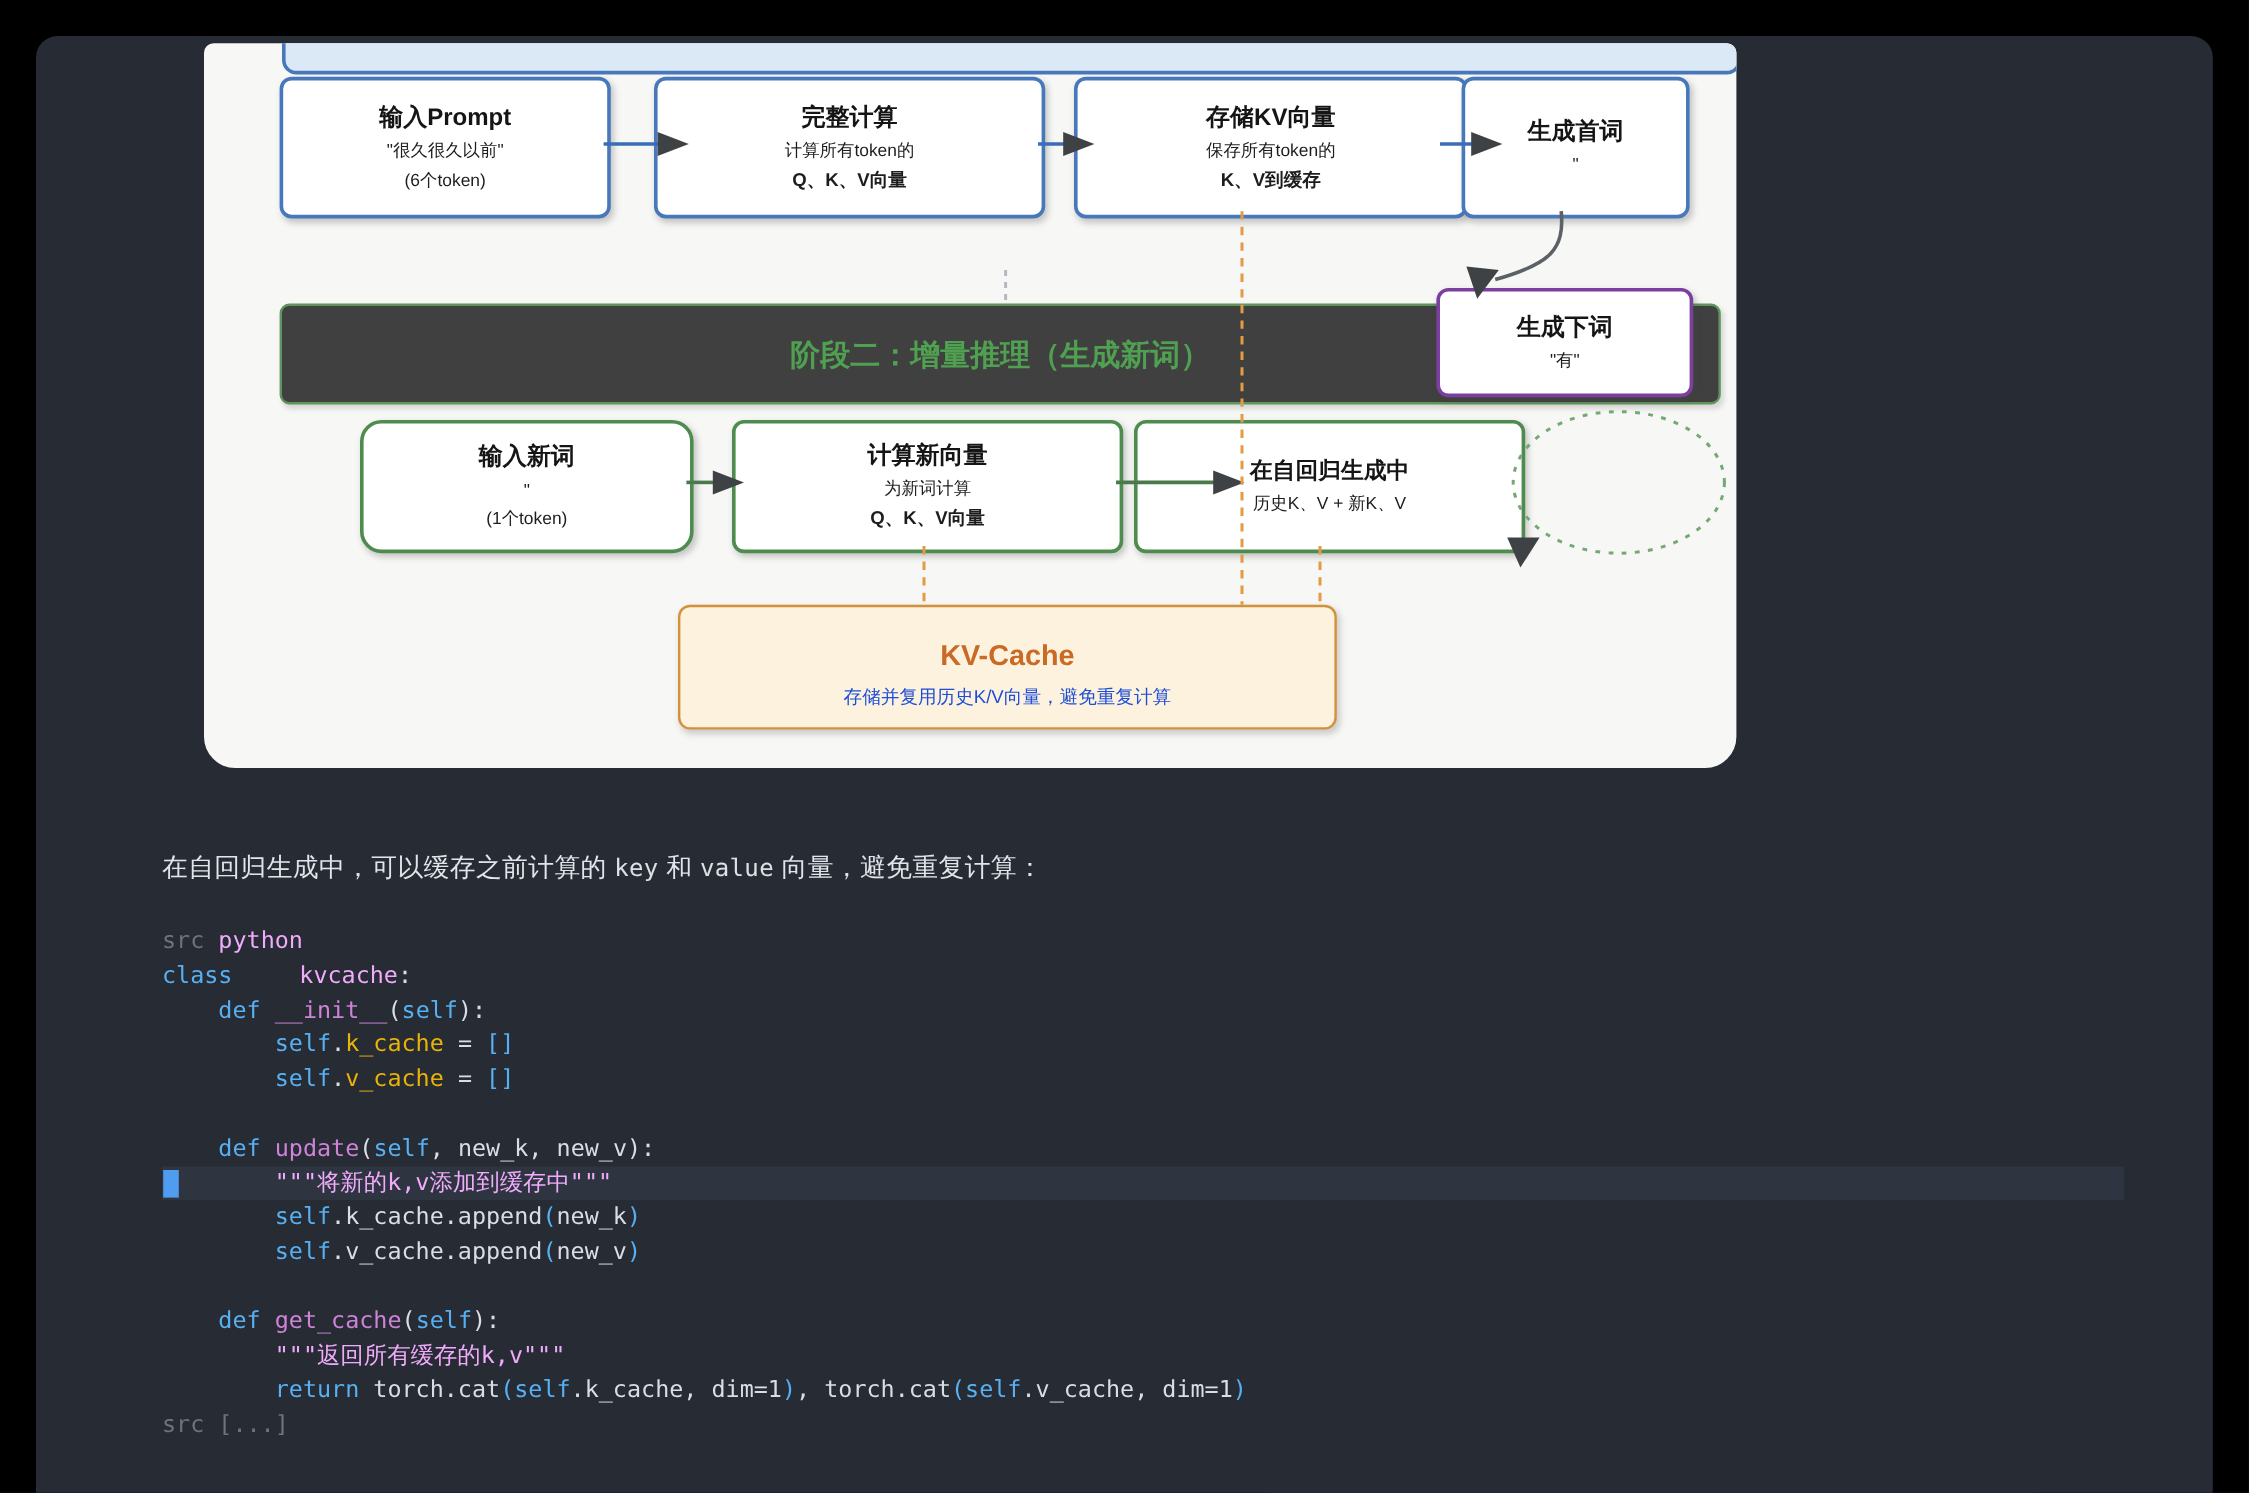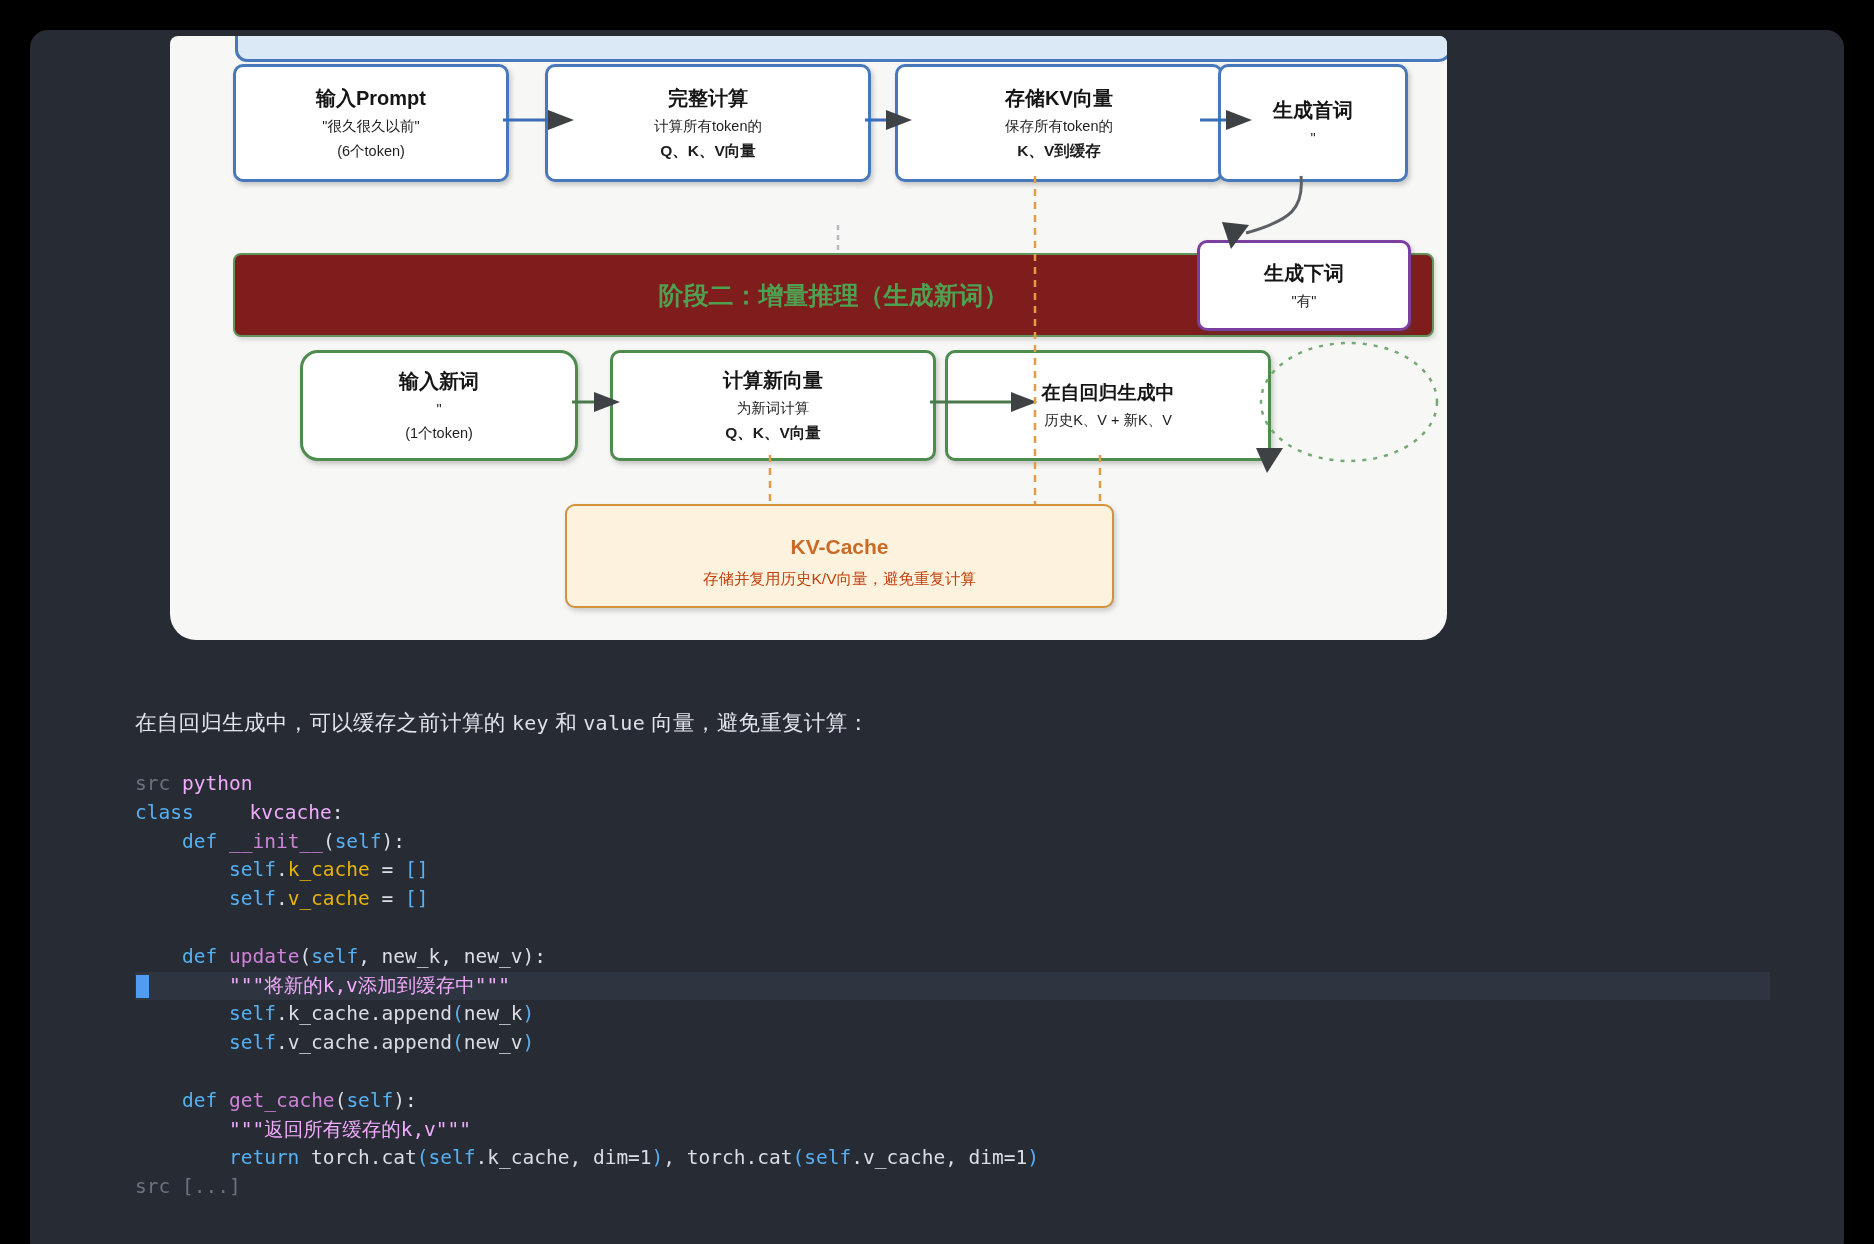--- a/index.html
+++ b/index.html
@@ -27,34 +27,34 @@
   .fbox.purple{border:3px solid #7b3fa0;z-index:4;}
   .fbox .t{font-weight:700;font-size:20px;color:#151515;line-height:1.25;}
   .fbox .s{font-size:14.5px;color:#1d1d1d;margin-top:7px;line-height:1.2;}
   .fbox .s.b{font-weight:700;font-size:15.5px;}
   .topbox{
     position:absolute;left:65px;top:-28px;width:1210px;height:48px;
     background:#dbe9f7;border:3px solid #4878bc;border-radius:12px;z-index:1;
   }
   .banner{
     position:absolute;left:63px;top:217px;width:1197px;height:80px;
-    background:#7f1d1d;border:2.5px solid #5f955c;border-radius:8px;
+    background:#404040;border:2.5px solid #5f955c;border-radius:8px;
     box-shadow:2px 3px 4px rgba(70,70,70,.18);
     display:flex;align-items:center;justify-content:center;
     font-size:25px;font-weight:700;color:#4fa050;z-index:1;
   }
   .kv{
     position:absolute;left:395px;top:468px;width:545px;height:100px;
     background:#fdf2de;border:2.5px solid #d3913c;border-radius:10px;
     box-shadow:2px 3px 5px rgba(70,70,70,.25);
     display:flex;flex-direction:column;align-items:center;justify-content:center;
     text-align:center;z-index:2;
   }
-  .kv .t{font-weight:700;font-size:21px;color:#c96a25;margin-top:12px;}
-  .kv .s{font-size:15.5px;color:#c2410c;margin-top:10px;}
+  .kv .t{font-weight:700;font-size:24px;color:#c96a25;margin-top:12px;}
+  .kv .s{font-size:15.5px;color:#1d4ed8;margin-top:10px;}
   .connectors{position:absolute;left:0;top:0;z-index:6;pointer-events:none;}
   
   .para{
     position:absolute;left:105px;top:678px;width:1650px;
     font-size:21.5px;color:#e1e4e9;letter-spacing:.3px;
   }
   .para .mono{font-family:"DejaVu Sans Mono",monospace;font-size:20px;color:#dde1e6;}
   .code{
     position:absolute;left:105px;top:740px;width:1635px;
     font-family:"DejaVu Sans Mono",monospace;font-size:19.5px;white-space:pre;

